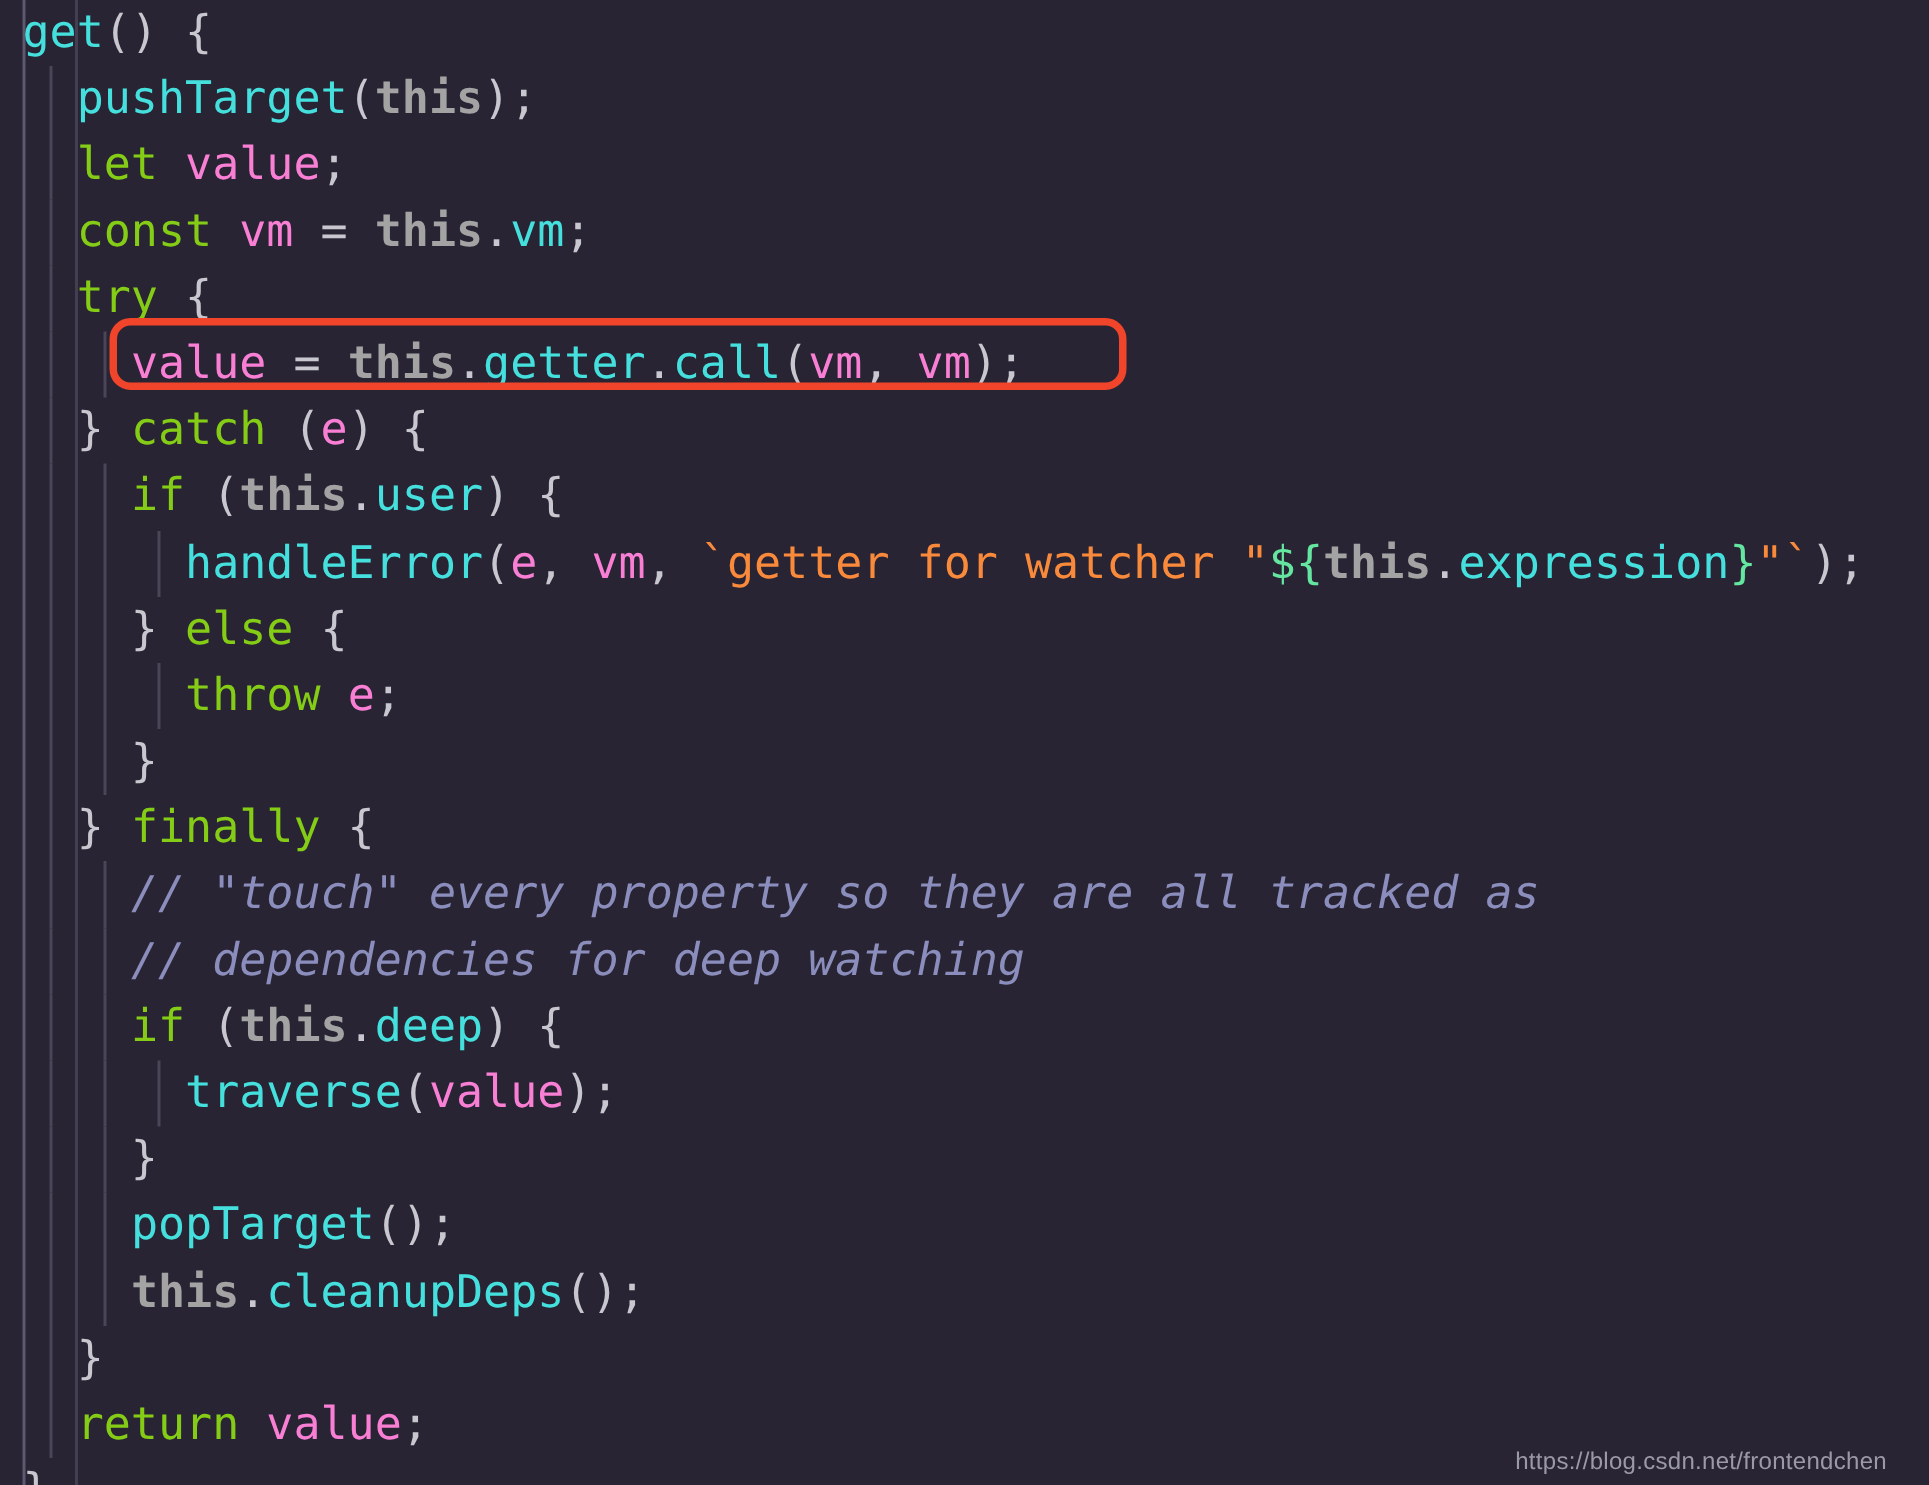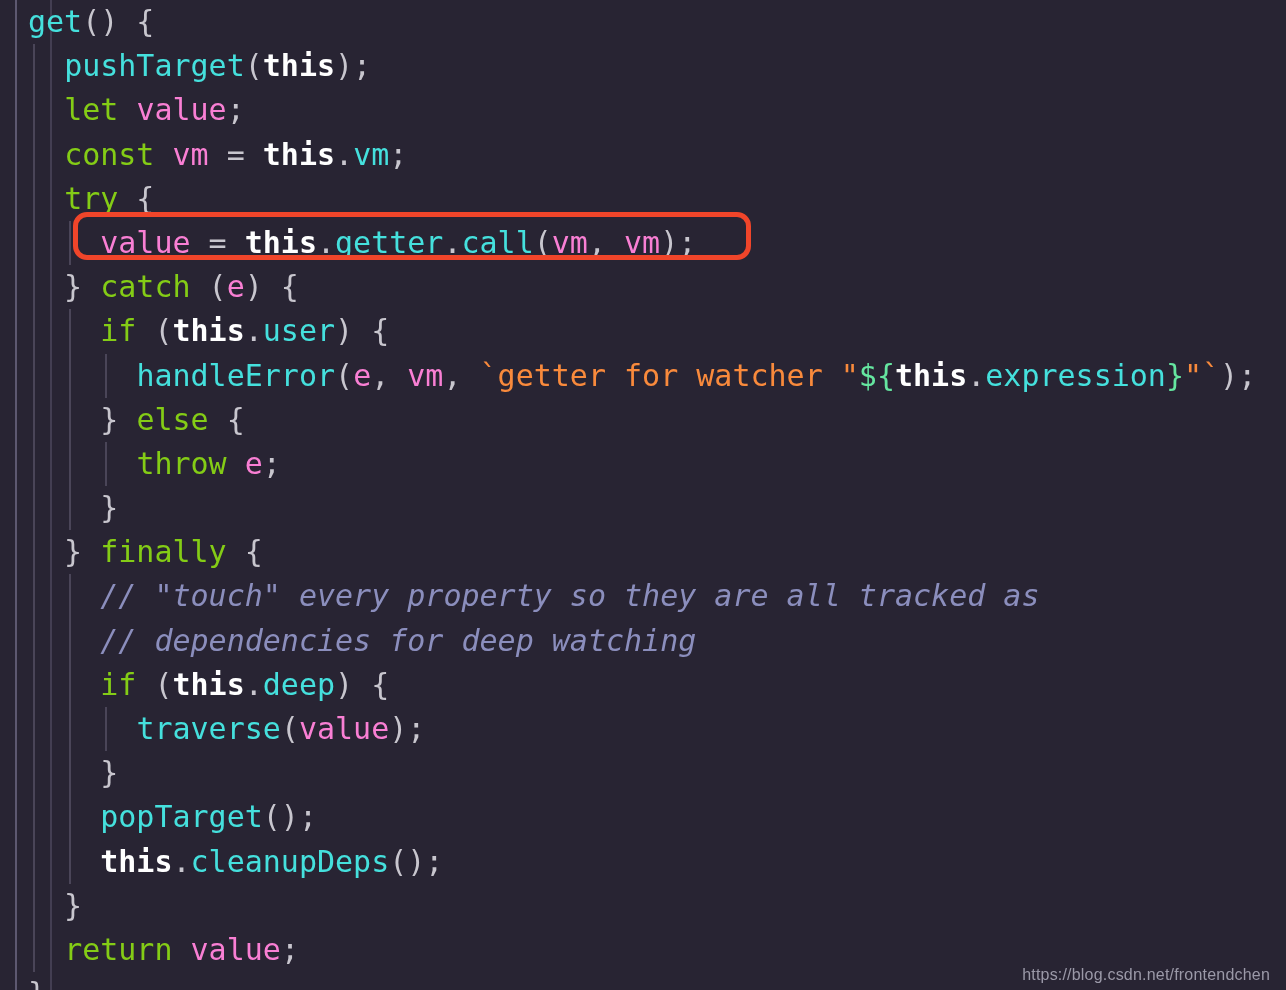--- a/index.html
+++ b/index.html
@@ -39,36 +39,36 @@
     top: 0;
     width: 1286px;
     font-size: 30px;
     line-height: 44.2px;
     white-space: pre;
     letter-spacing: 0px;
   }
   .line {
     position: relative;
     height: 44.2px;
-    padding-left: 28px;
+    padding-left: 15px;
     box-sizing: border-box;
   }
   
   .line .lg {
     position: absolute;
     top: 0;
     height: 44.2px;
     width: 2px;
     background: #4a4558;
   }
 
   
   .t-fn      { color: #45e0dd; }
   .t-kw      { color: #84cc16; }
-  .t-this    { color: #ffffff; font-weight: bold; }
+  .t-this    { color: #a3a3a3; font-weight: bold; }
   .t-prop    { color: #45e0dd; }
   .t-var     { color: #f97fd4; }
   .t-punc    { color: #c8c6ce; }
   .t-str     { color: #f98a3c; }
   .t-interp  { color: #65e6a0; }
   .t-comment { color: #8b8ebd; font-style: italic; }
 
   
   #annotation {
     position: absolute;
@@ -78,21 +78,21 @@
     height: 48px;
     border: 5px solid #f0452a;
     border-radius: 14px;
     box-sizing: border-box;
     pointer-events: none;
   }
 
   
   #watermark {
     position: absolute;
-    right: 16px;
+    right: 28px;
     bottom: 6px;
     font-family: "Liberation Sans", sans-serif;
     font-size: 16px;
     color: #9b99a8;
     letter-spacing: 0.2px;
   }
 </style>
 </head>
 <body>
 

